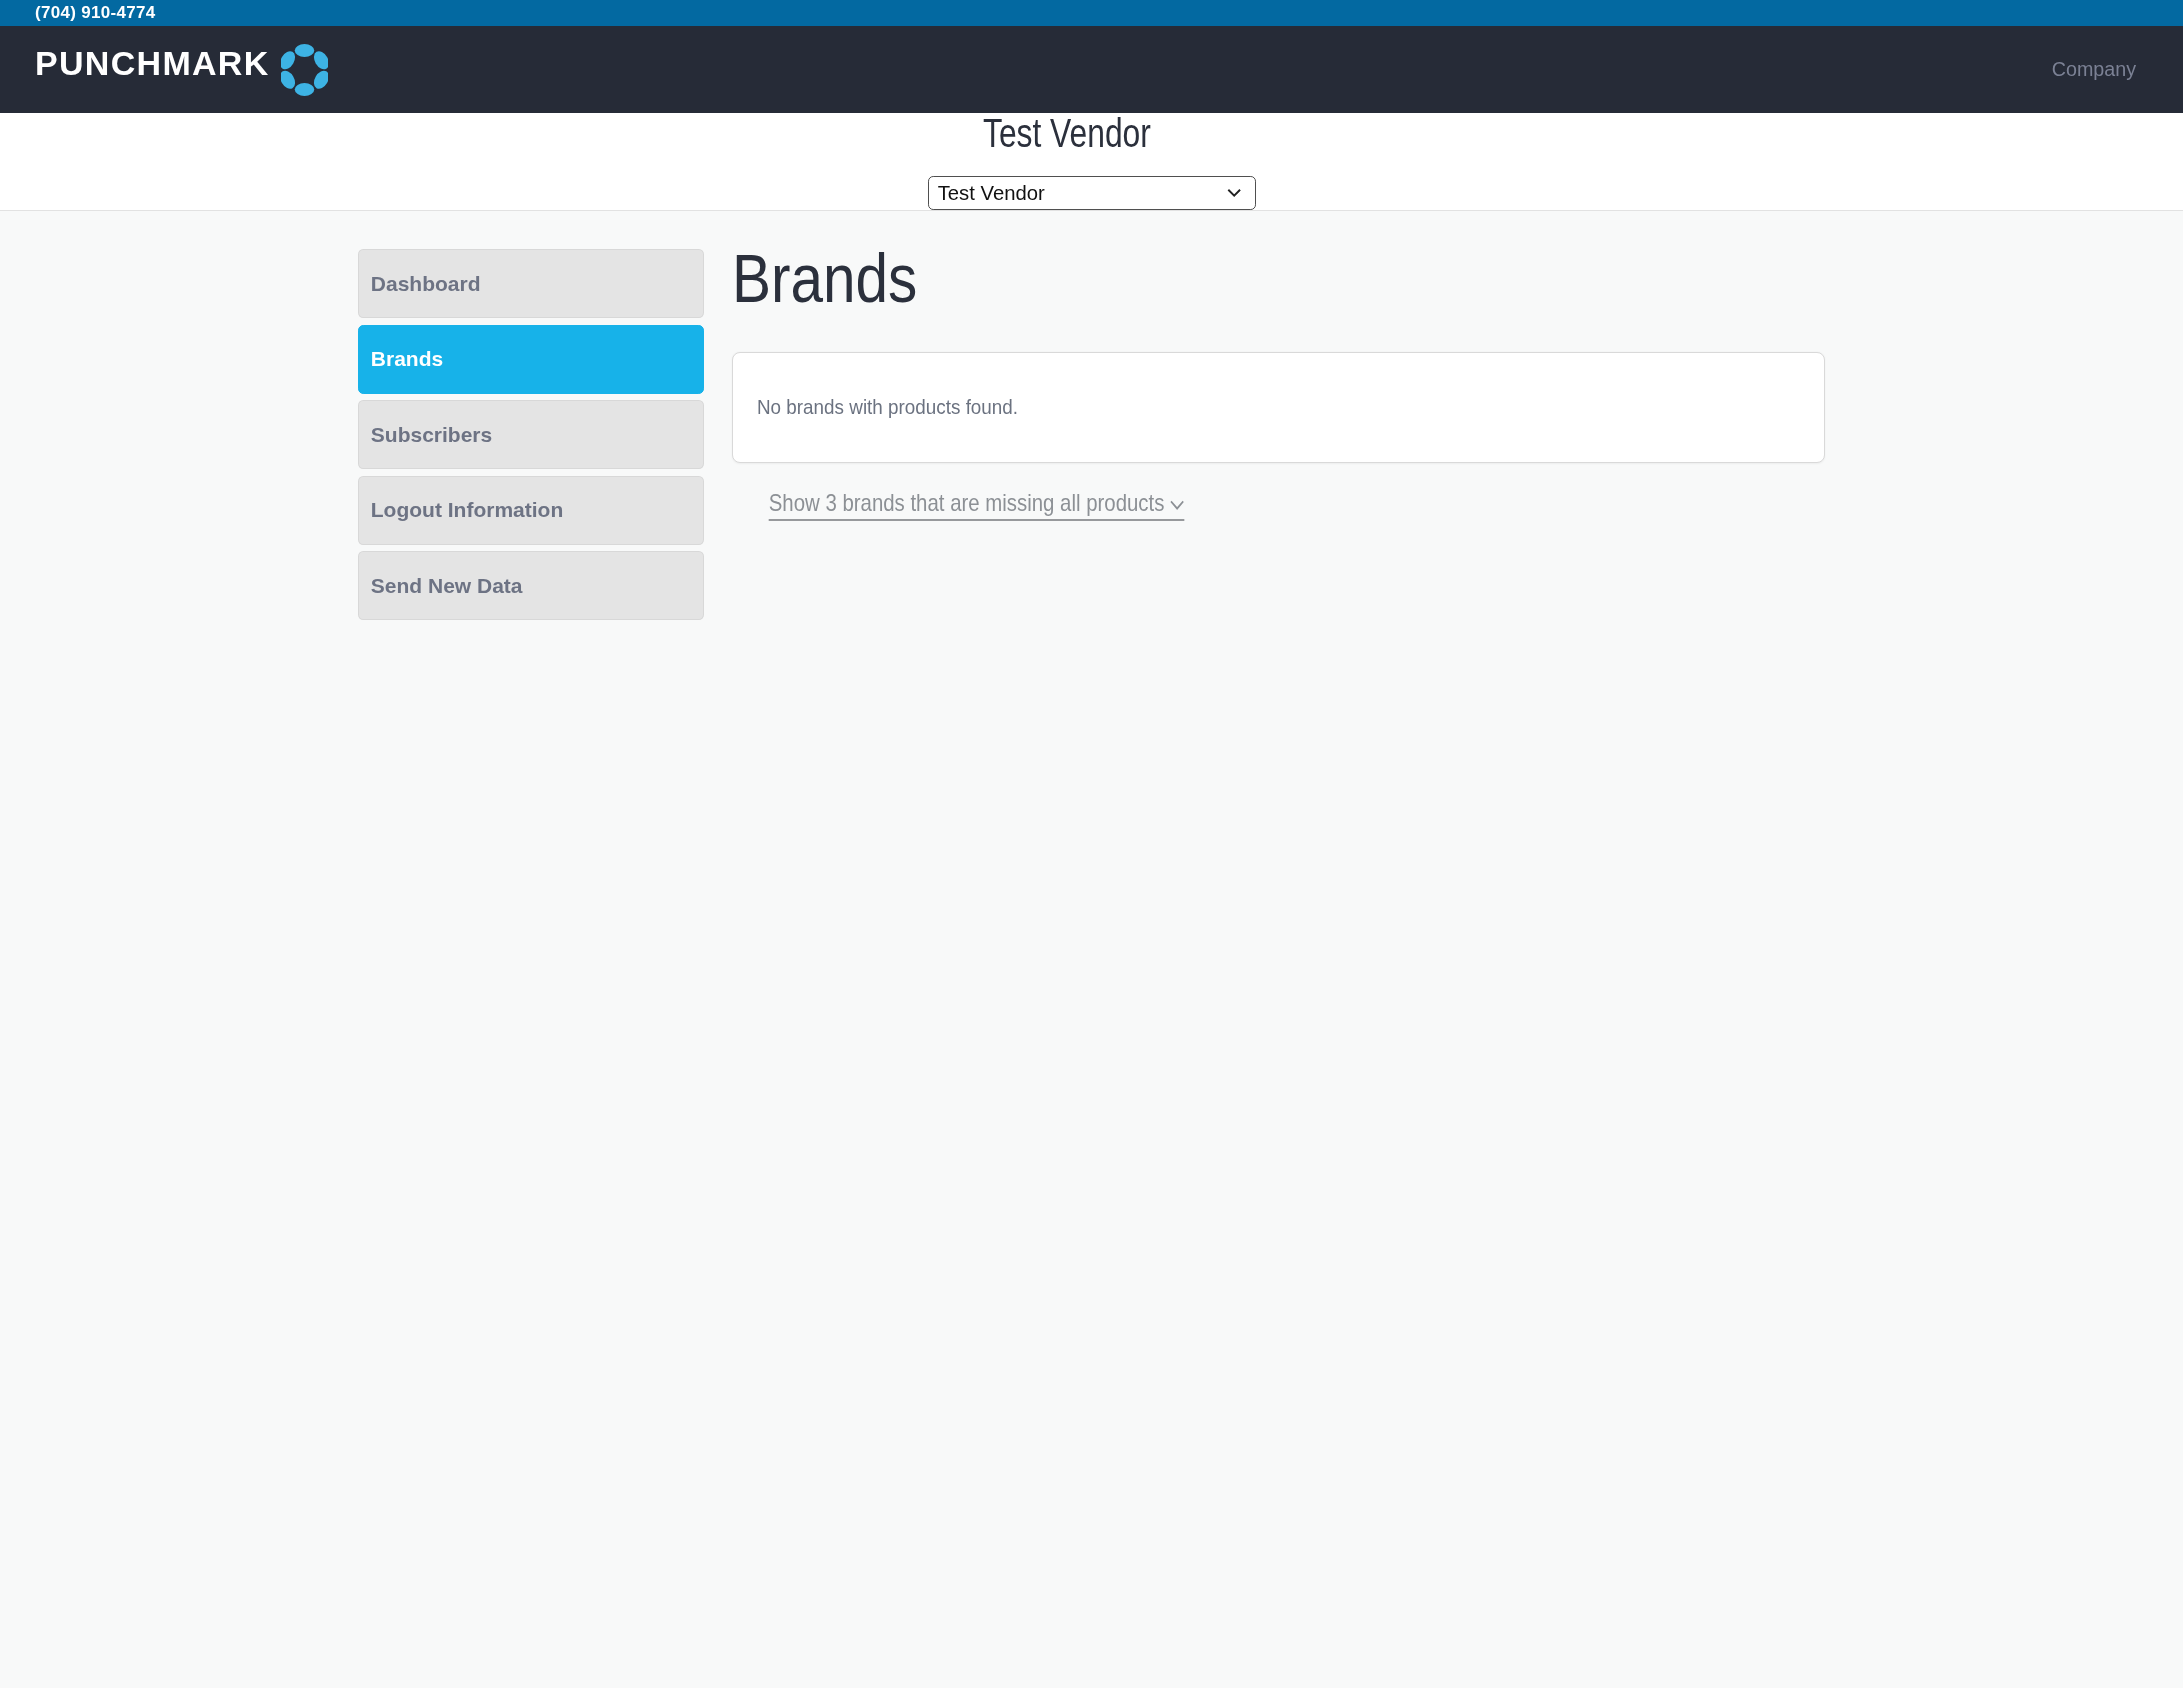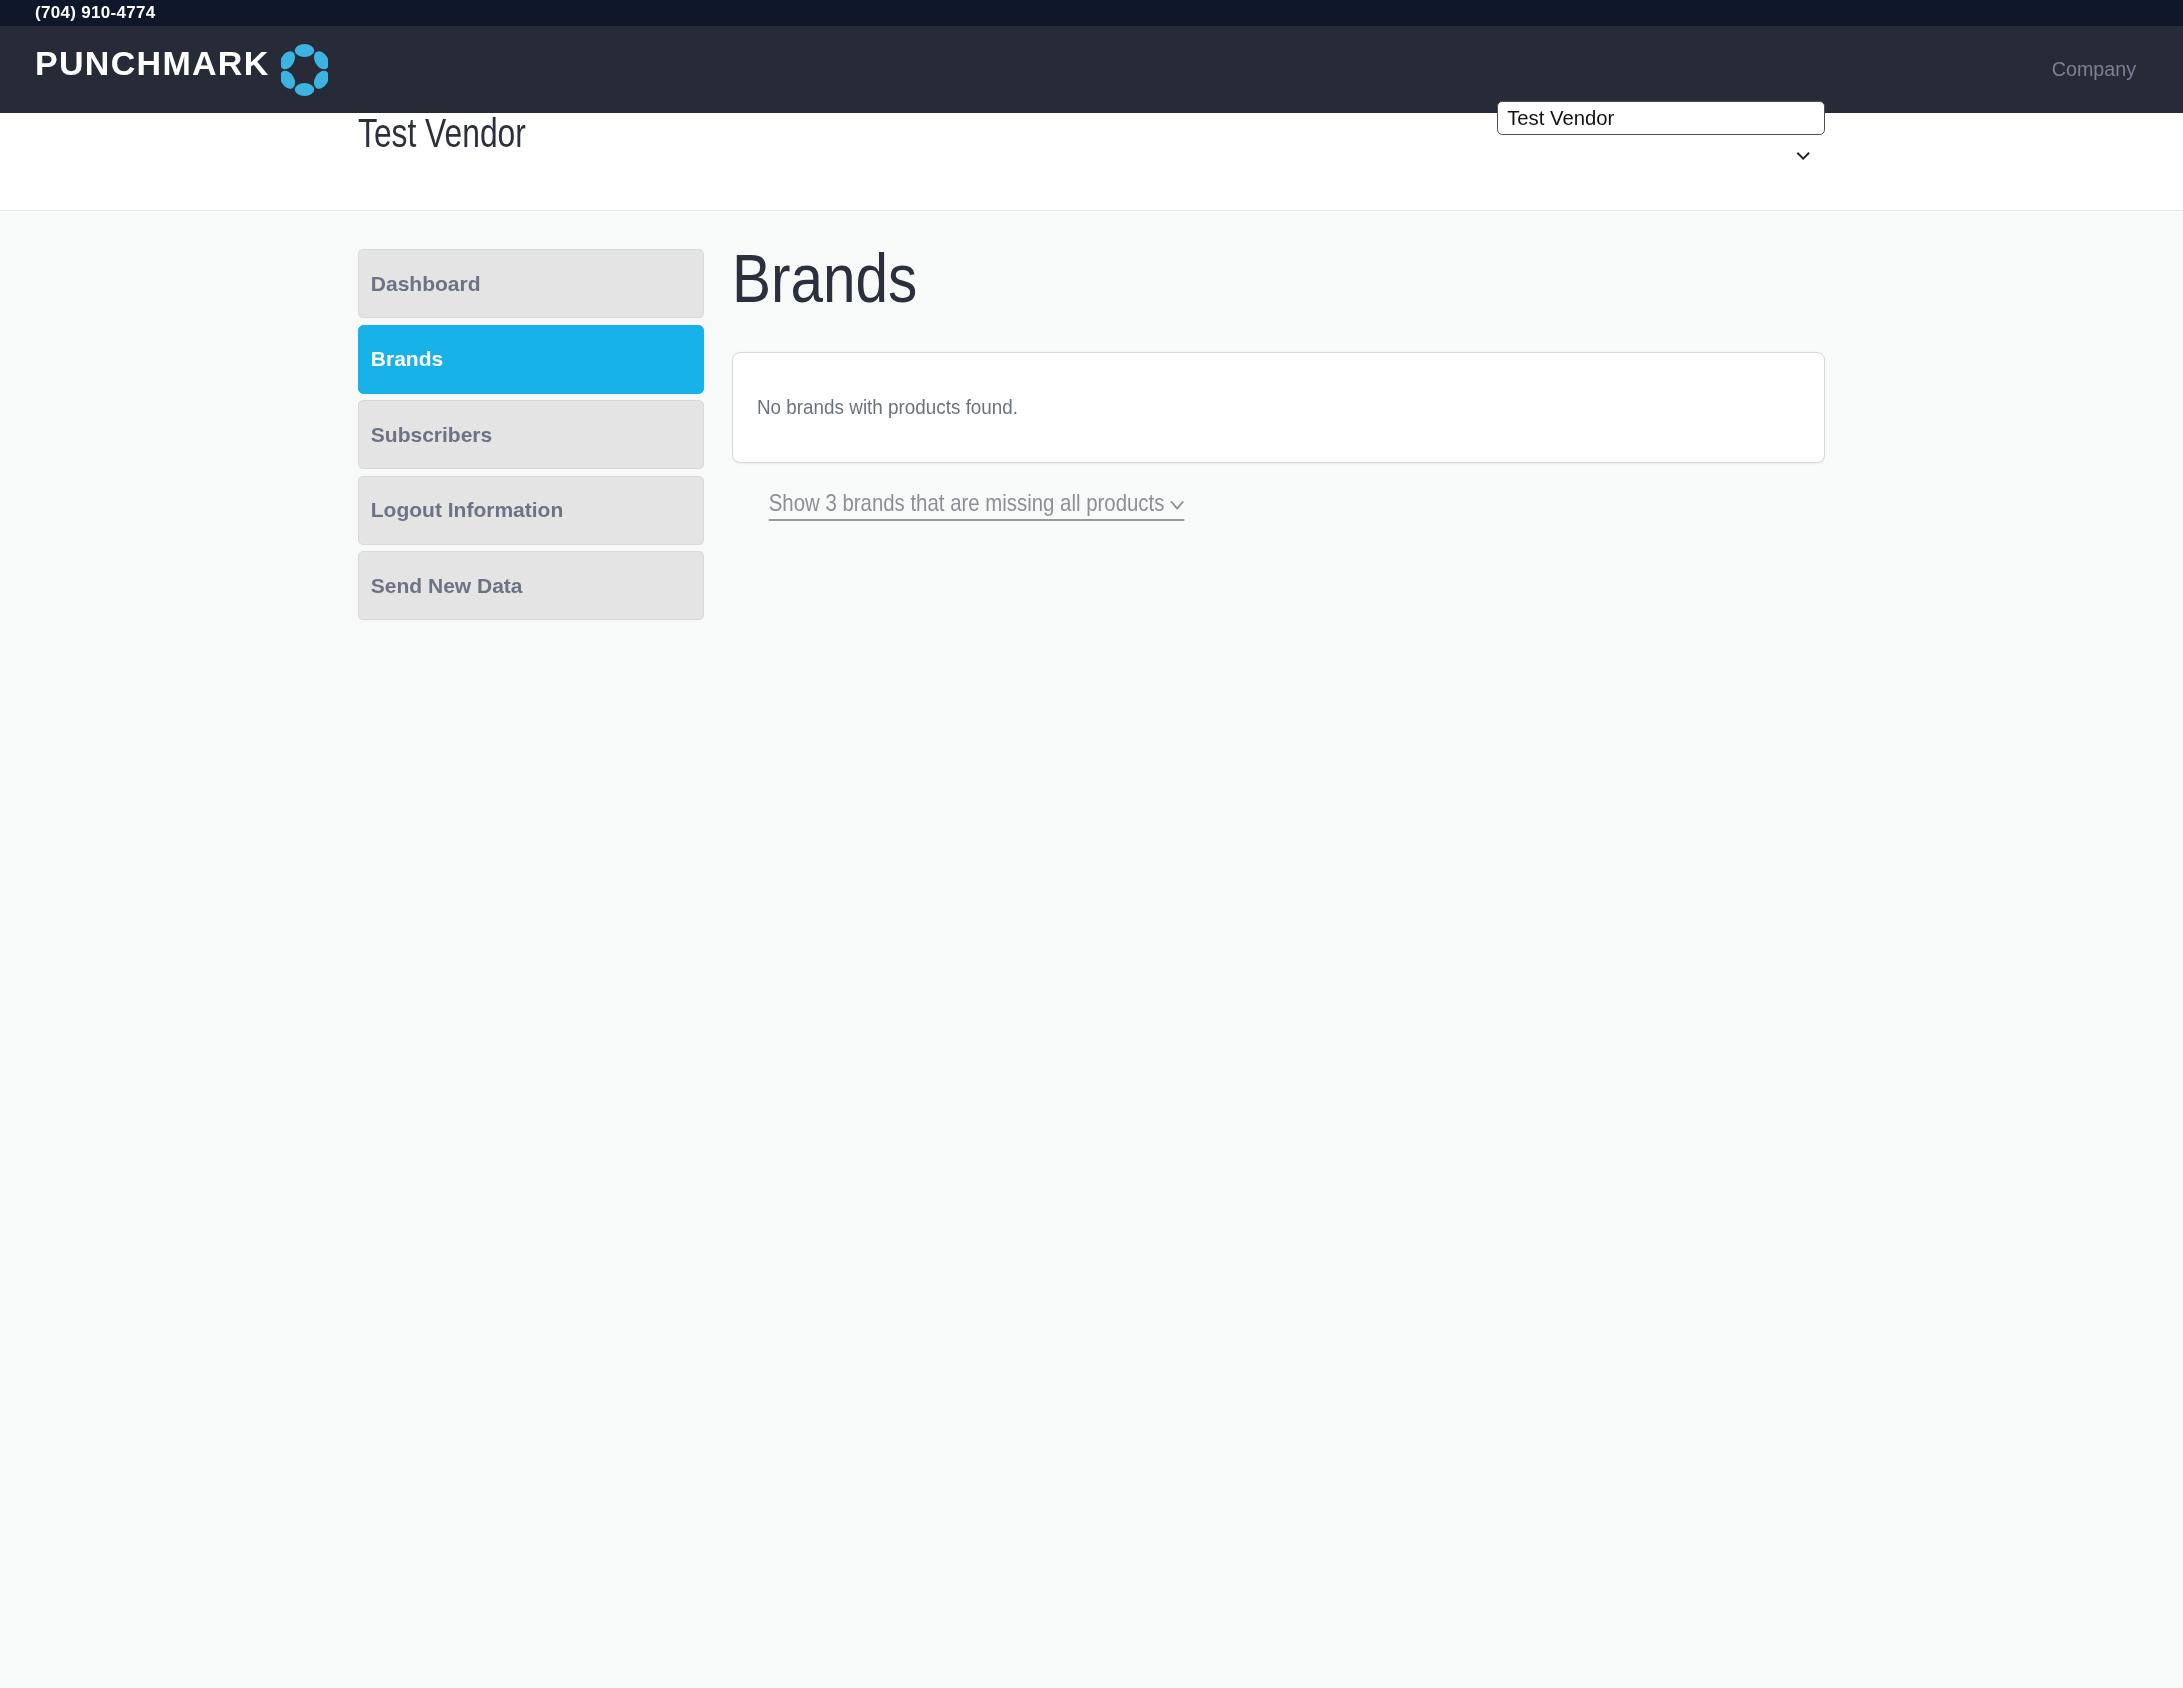--- a/index.html
+++ b/index.html
@@ -5,40 +5,40 @@
   * { box-sizing: border-box; margin: 0; padding: 0; }
   html, body { width: 2183px; height: 1689px; }
   body {
     font-family: "Liberation Sans", "DejaVu Sans", sans-serif;
     background: #f8f9f9;
     overflow: hidden;
   }
 
   
   .topbar {
-    height: 26px; background: #0f172a;
+    height: 26px; background: #0369a1;
     display: flex; align-items: center; padding-left: 35px;
   }
   .topbar-phone { color: #ffffff; font-size: 17px; font-weight: bold; letter-spacing: 0.3px; }
 
   
   .navbar {
     height: 87px; background: #262b37;
     display: flex; align-items: center; padding: 0 47px 0 35px;
   }
   .brand { display: flex; align-items: flex-start; gap: 11.8px; cursor: pointer; }
   .brand-text { color: #ffffff; font-size: 34px; font-weight: bold; letter-spacing: 1.3px; }
   .brand-icon svg { display: block; }
   .nav-spacer { flex: 1; }
   .logout-link { color: #7b8194; font-size: 19.7px; text-decoration: none; cursor: pointer; }
 
   
   .page-header { height: 98px; background: #ffffff; border-bottom: 0.7px solid #e2e2e2; }
   .container { width: 1467px; margin: 0 auto; }
-  .page-header-inner { display: flex; justify-content: space-between; height: 100%; }
+  .page-header-inner { display: flex; align-items: center; justify-content: space-between; height: 100%; flex-direction: column; }
   .vendor-title { font-size: 41px; line-height: 41px; font-weight: normal; color: #2b303c; }
   .cond { display: inline-block; white-space: nowrap; transform-origin: left center; }
   .vendor-title .cond { transform: scaleX(.775); }
 
   .select-wrap { position: relative; margin-top: -11.8px; }
   .vendor-select {
     -webkit-appearance: none; appearance: none;
     width: 328px; height: 34px;
     border: 1.3px solid #4f4f4f; border-radius: 5.2px;
     background: #ffffff; font-family: inherit;

